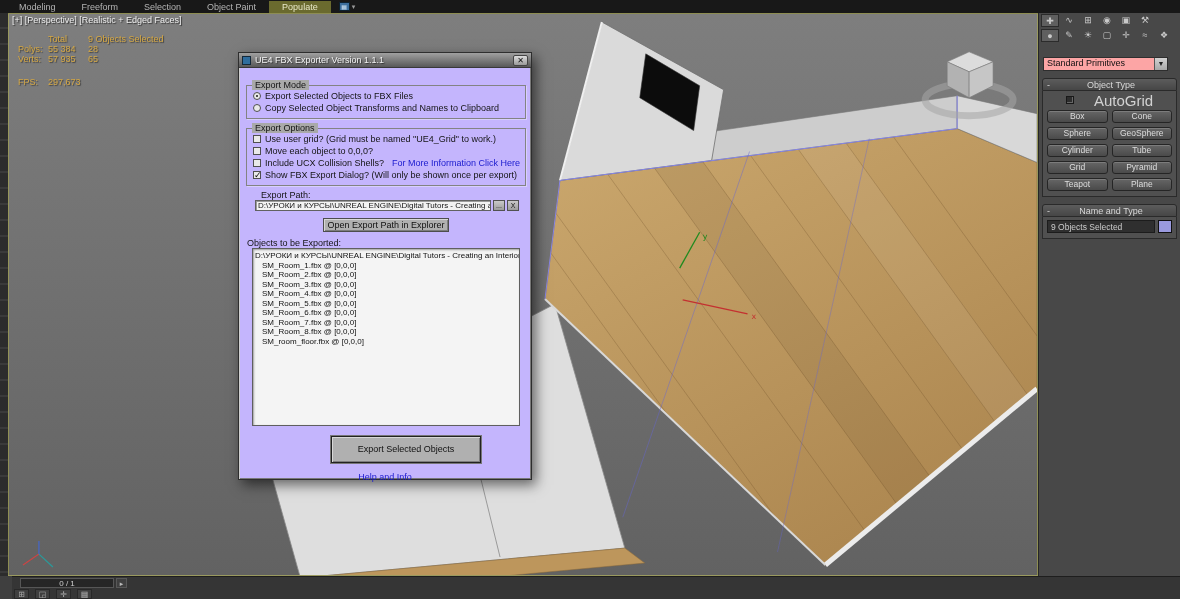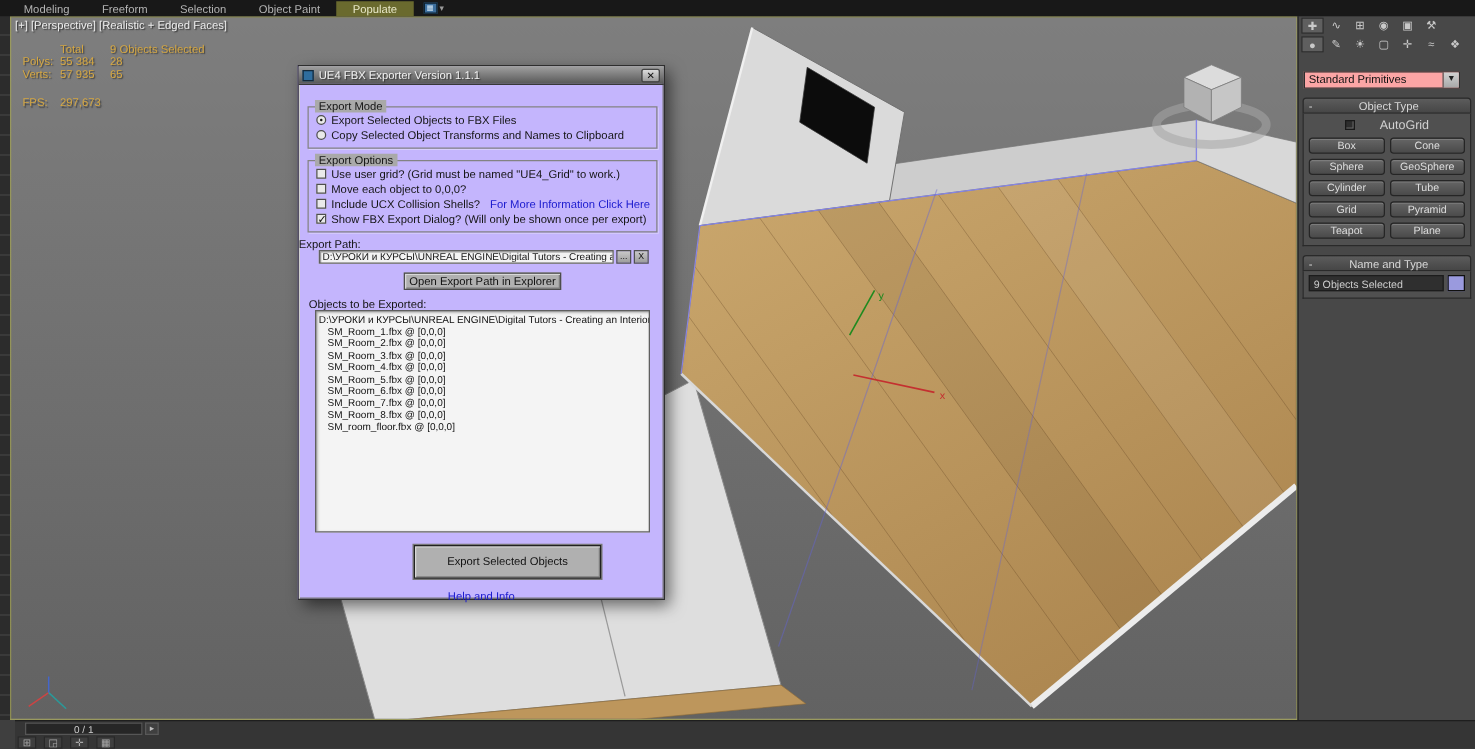--- a/index.html
+++ b/index.html
@@ -75,21 +75,21 @@
   .cmd-tab.active { background:#5f5f5f; border:1px solid #2b2b2b; }
   .dropdown { margin:14px 12px 0 4px; height:14px; background:#fca5a5; border:1px solid #2e2e2e;
              display:flex; align-items:flex-start; font-size:9px; color:#101010; padding-left:3px; }
   .dd-arrow { margin-left:auto; width:13px; height:12px; background:linear-gradient(#d2d2d2,#a8a8a8);
              border-left:1px solid #555; font-size:7px; line-height:11px; text-align:center; color:#222; }
   .rollout { margin:7px 3px 0 3px; }
   .rollout-h { height:13px; background:linear-gradient(#5c5c5c,#464646); border:1px solid #2a2a2a;
              border-radius:3px 3px 0 0; color:#d8d8d8; font-size:9px; display:flex; align-items:center; padding:0 4px; }
   .rollout-h .rlbl { flex:1; text-align:center; }
   .rollout-b { background:#505050; border:1px solid #2a2a2a; border-top:none; padding:3px 4px 5px; }
-  .agrow { display:flex; justify-content:center; align-items:center; gap:20px; color:#d2d2d2; font-size:10px; height:12px; }
+  .agrow { display:flex; justify-content:center; align-items:center; gap:20px; color:#d2d2d2; font-size:15px; height:12px; }
   .dcheck { width:8px; height:8px; background:#2d2d2d; border:1px solid #191919; box-shadow:inset -1px -1px 0 #676767; }
   .pgrid { display:grid; grid-template-columns:1fr 1fr; gap:4px; margin-top:4px; }
   .pbtn { height:13px; background:linear-gradient(#666,#4a4a4a); border:1px solid #252525; border-radius:3px;
              box-shadow:inset 0 1px 0 #7c7c7c; color:#dedede; font-size:8.5px; line-height:11px; text-align:center; }
   .namerow { display:flex; gap:3px; }
   .namefield { flex:1; height:13px; background:#2f2f2f; border:1px solid #1c1c1c; color:#cdcdcd;
              font-size:8.5px; line-height:12px; padding:0 3px; white-space:nowrap; overflow:hidden; }
   .swatch { width:14px; height:13px; border:1px solid #101010; }
 
   
@@ -250,21 +250,21 @@
         <span class="check"></span>
         <span>Include UCX Collision Shells?</span>
         <span class="link">For More Information Click Here</span>
       </div>
       <div class="row">
         <span class="check on"></span>
         <span>Show FBX Export Dialog? (Will only be shown once per export)</span>
       </div>
     </div>
 
-    <div class="dlabel" style="left:0; top:122px;">Export Path:</div>
+    <div class="dlabel" style="left:22px; top:122px;">Export Path:</div>
     <div class="path-row" style="left:16px; top:132px; width:264px;">
       <div class="tinput">D:\УРОКИ и КУРСЫ\UNREAL ENGINE\Digital Tutors - Creating an Interi</div>
       <div class="sbtn">...</div>
       <div class="sbtn">X</div>
     </div>
     <div class="btn" style="left:84px; top:150px; width:126px; height:14px; line-height:13px;">Open Export Path in Explorer</div>
 
     <div class="dlabel" style="left:8px; top:170px;">Objects to be Exported:</div>
     <div class="listbox" style="left:13px; top:180px; width:268px; height:178px;">
       <div class="hdr">D:\УРОКИ и КУРСЫ\UNREAL ENGINE\Digital Tutors - Creating an Interior Walkth</div>

